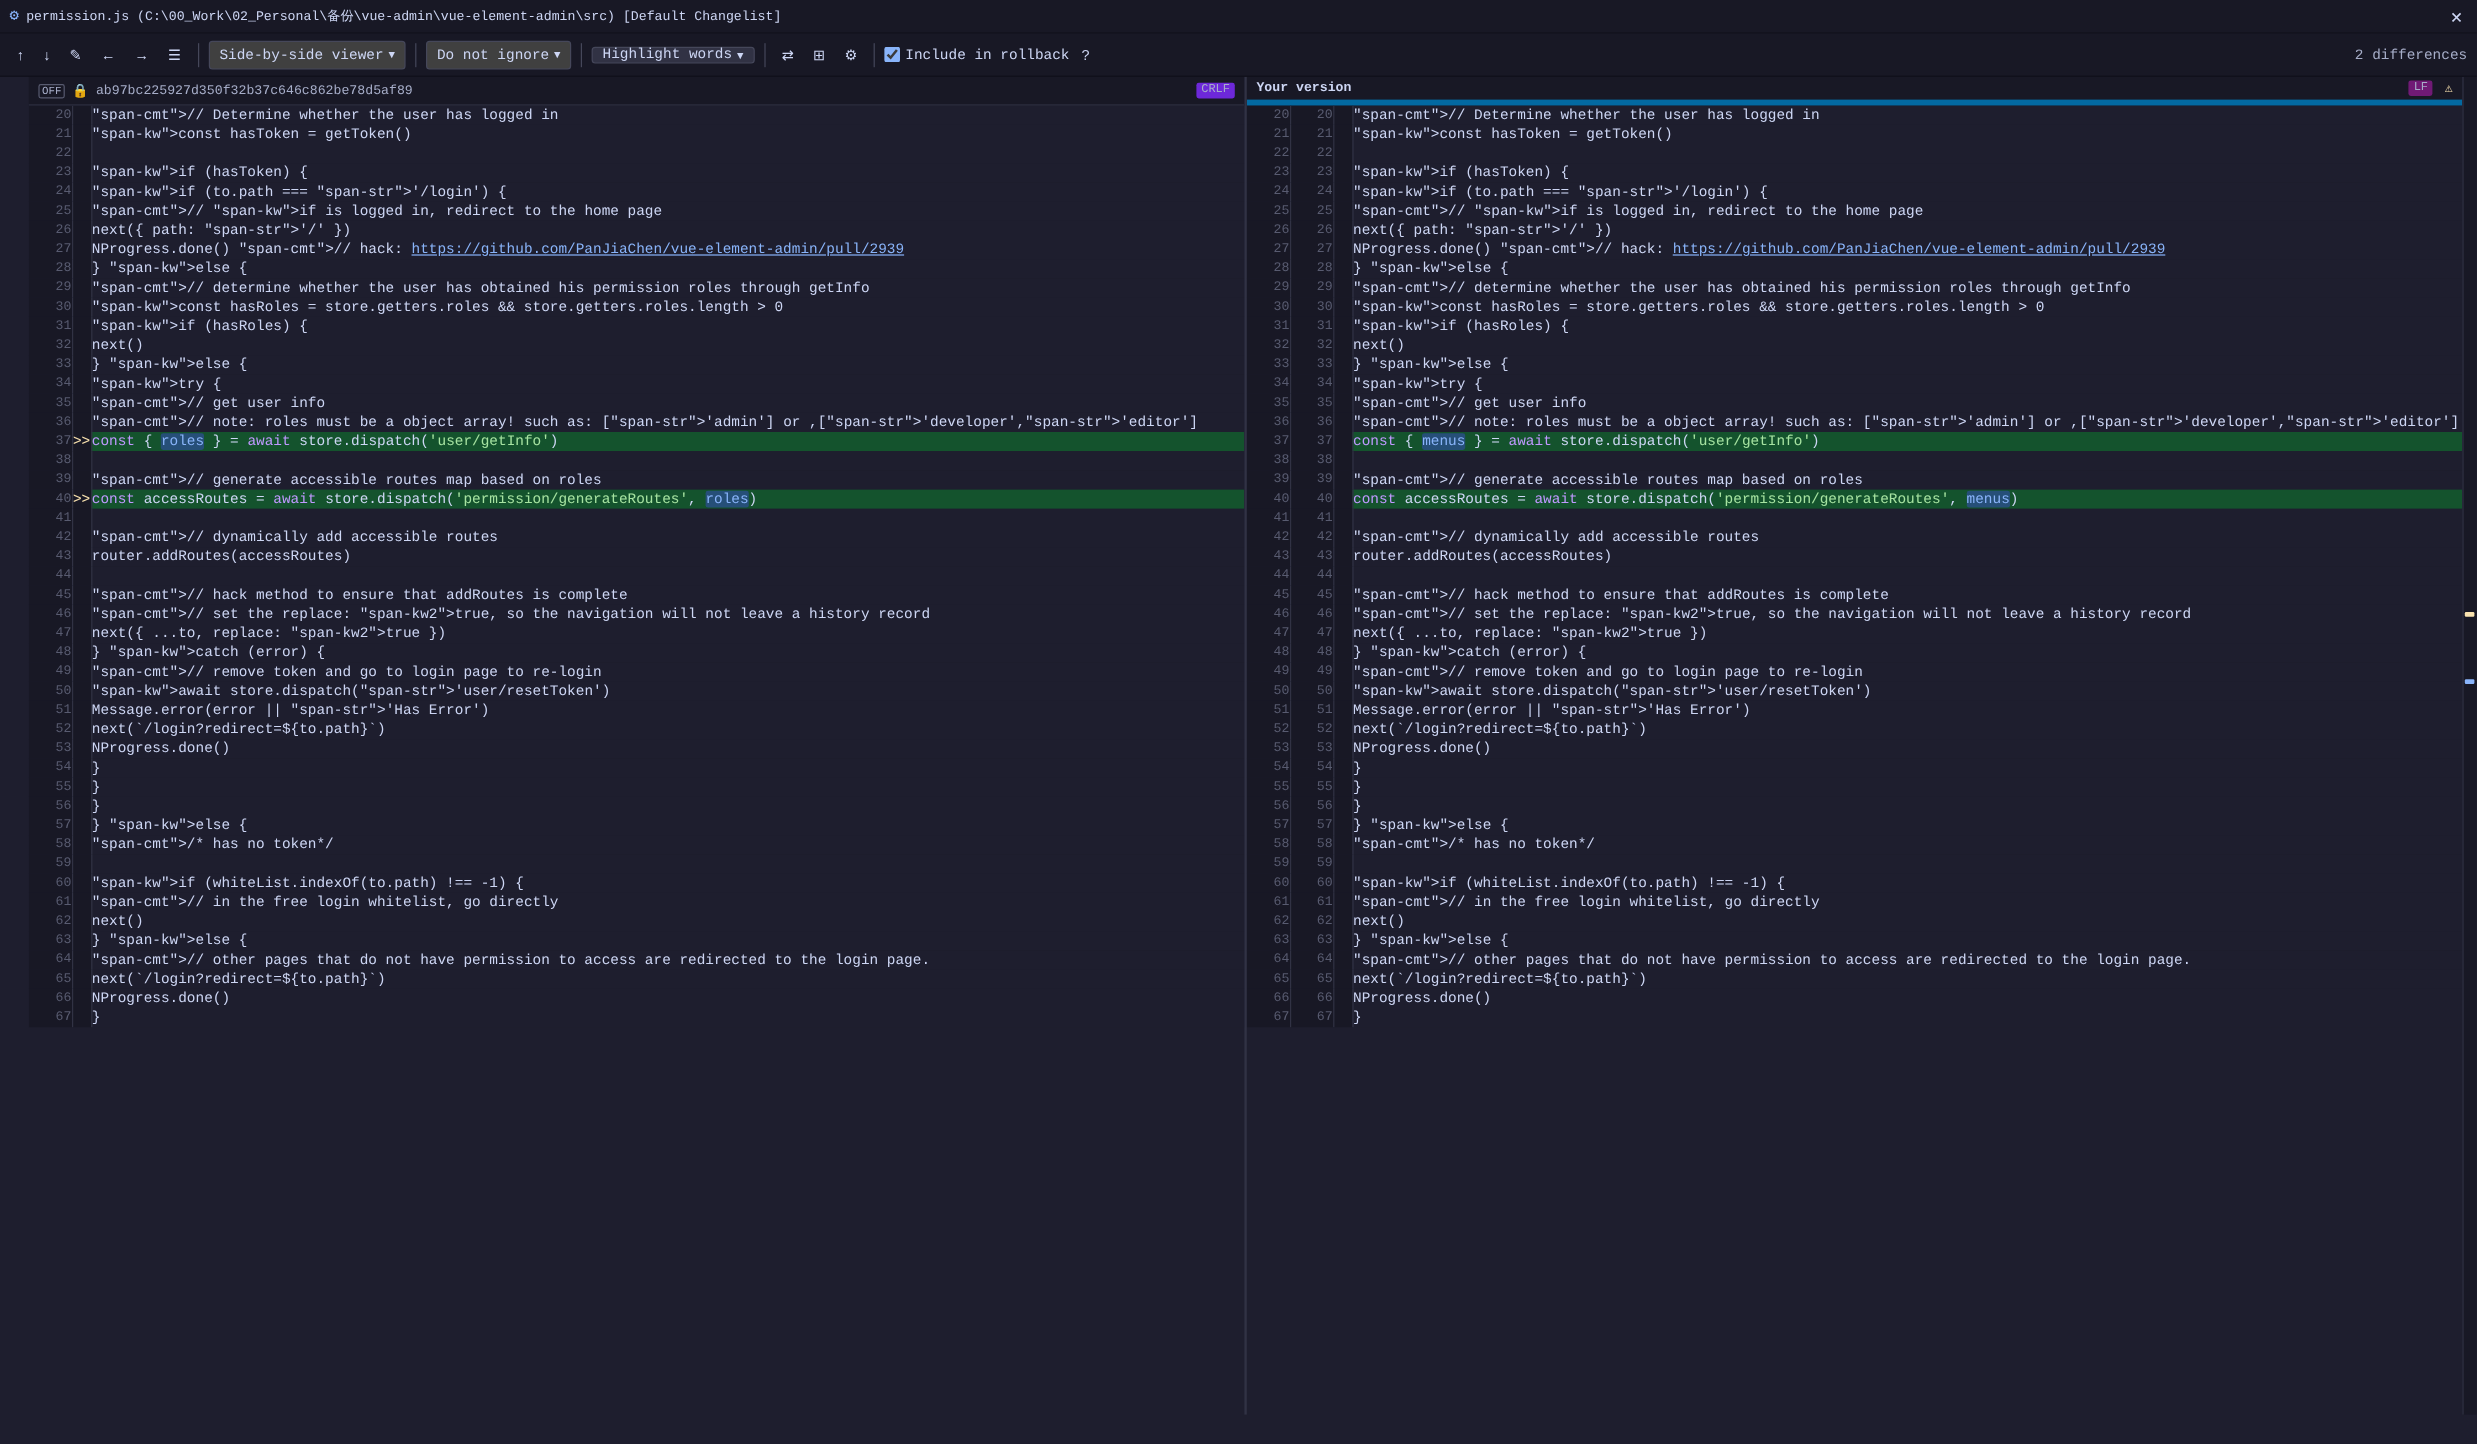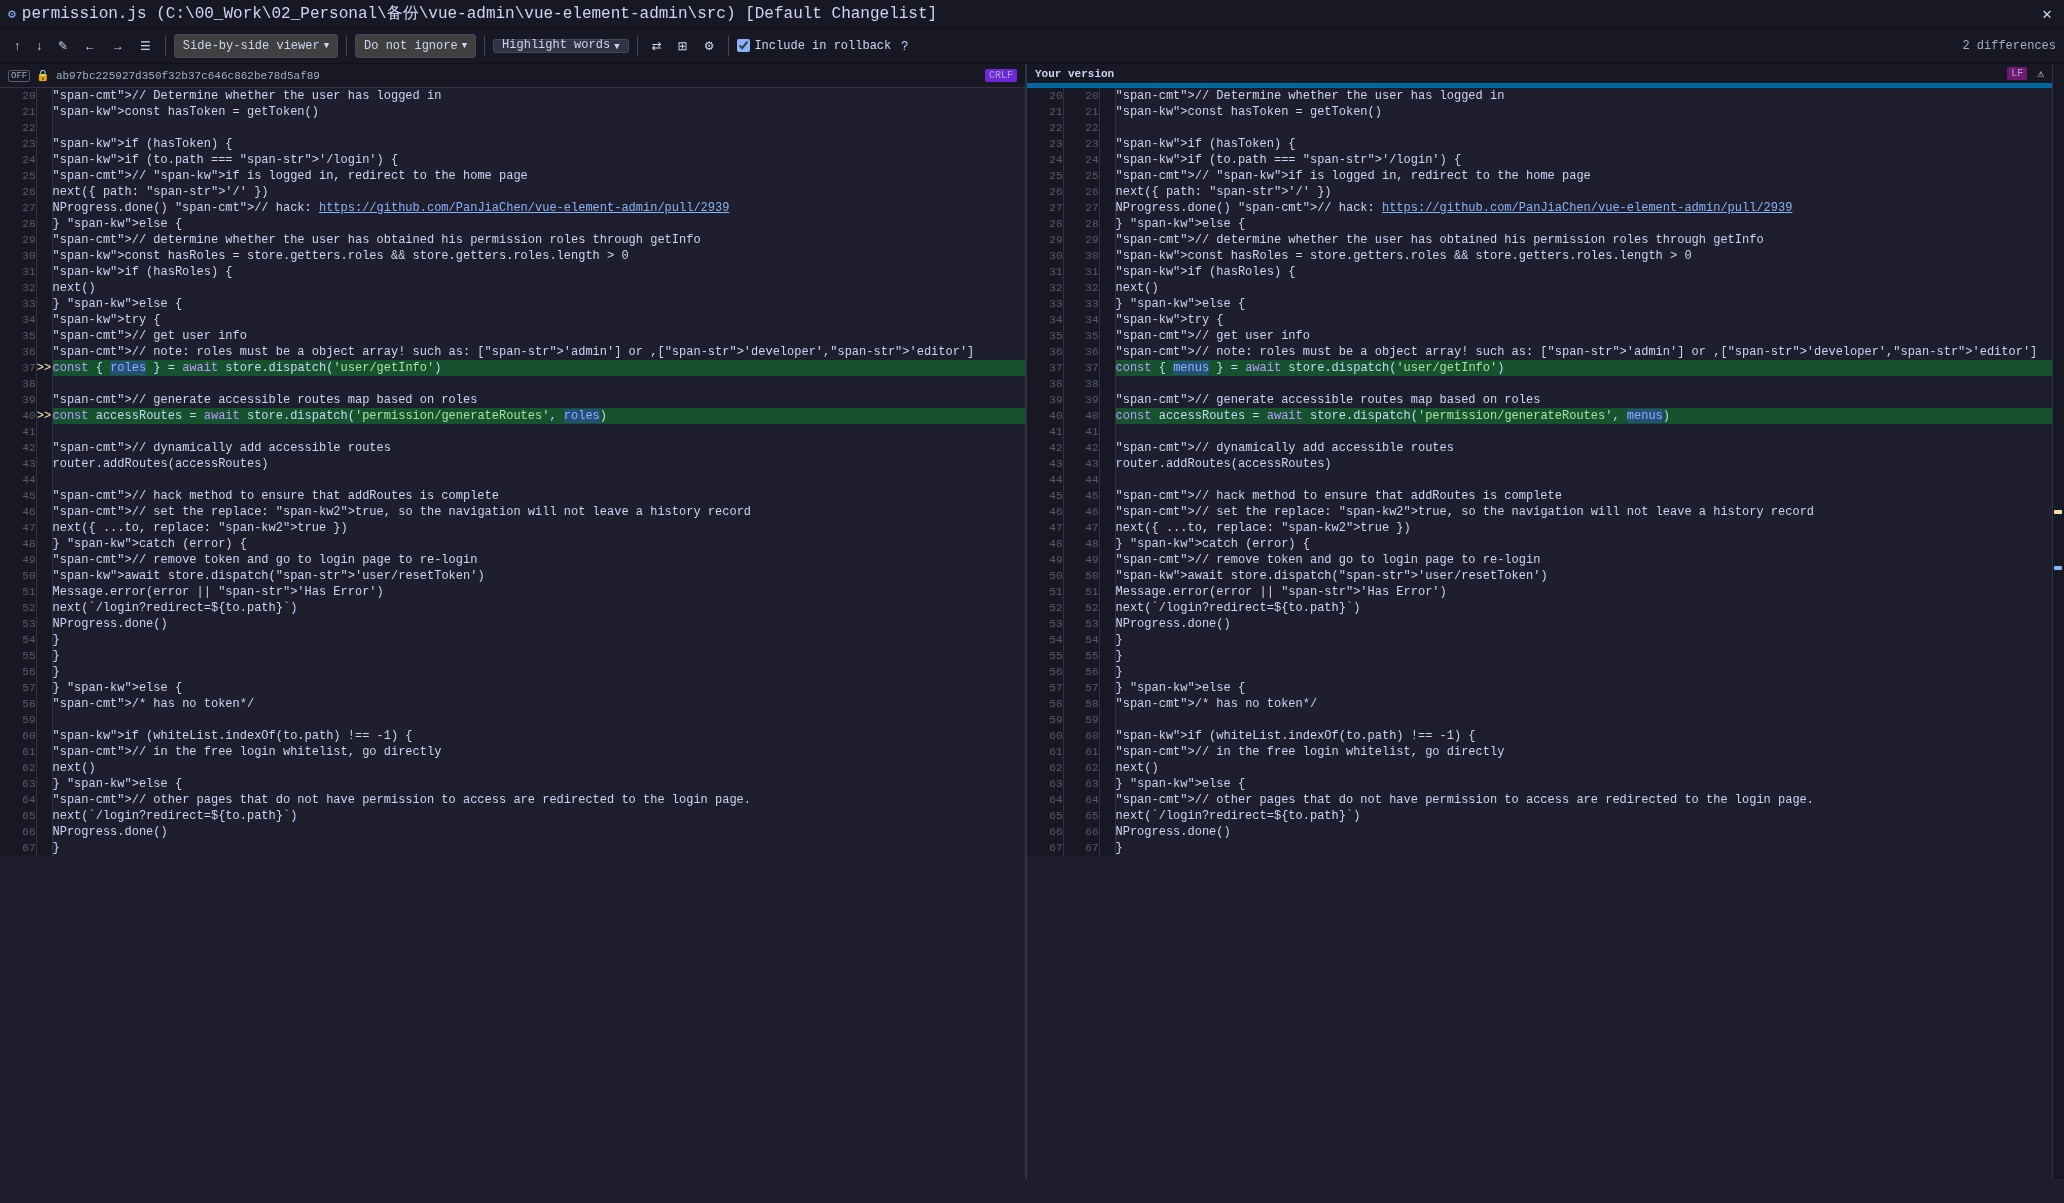--- a/index.html
+++ b/index.html
@@ -149,20 +149,21 @@
       display: flex;
       overflow: hidden;
     }
 
     .left-panel-wrapper {
       flex: 1;
       display: flex;
       flex-direction: column;
       overflow: hidden;
       border-right: 2px solid #313244;
+      padding-left: 24px;
     }
     .right-panel-wrapper {
       flex: 1;
       display: flex;
       flex-direction: column;
       overflow: hidden;
     }
 
     .file-info-left {
       height: 24px;
@@ -210,21 +211,21 @@
       height: 4px;
       background: #f9e2af;
       border-radius: 1px;
     }
   </style>
 </head>
 <body>
 
 <div class="titlebar">
   <span style="color:#89b4fa;font-size:13px;">⚙</span>
-  <span style="font-size:16px;color:#cdd6f4;flex:1;overflow:hidden;text-overflow:ellipsis;white-space:nowrap;">permission.js (C:\00_Work\02_Personal\备份\vue-admin\vue-element-admin\src) [Default Changelist]</span>
+  <span style="font-size:11px;color:#cdd6f4;flex:1;overflow:hidden;text-overflow:ellipsis;white-space:nowrap;">permission.js (C:\00_Work\02_Personal\备份\vue-admin\vue-element-admin\src) [Default Changelist]</span>
   <span style="color:#cdd6f4;font-size:16px;cursor:pointer;padding:0 4px;">✕</span>
 </div>
 
 <div class="toolbar">
   <button class="toolbar-btn" title="Previous difference">↑</button>
   <button class="toolbar-btn" title="Next difference">↓</button>
   <button class="toolbar-btn" title="Edit">✎</button>
   <button class="toolbar-btn" title="Back">←</button>
   <button class="toolbar-btn" title="Forward">→</button>
   <button class="toolbar-btn" title="Menu">☰</button>

